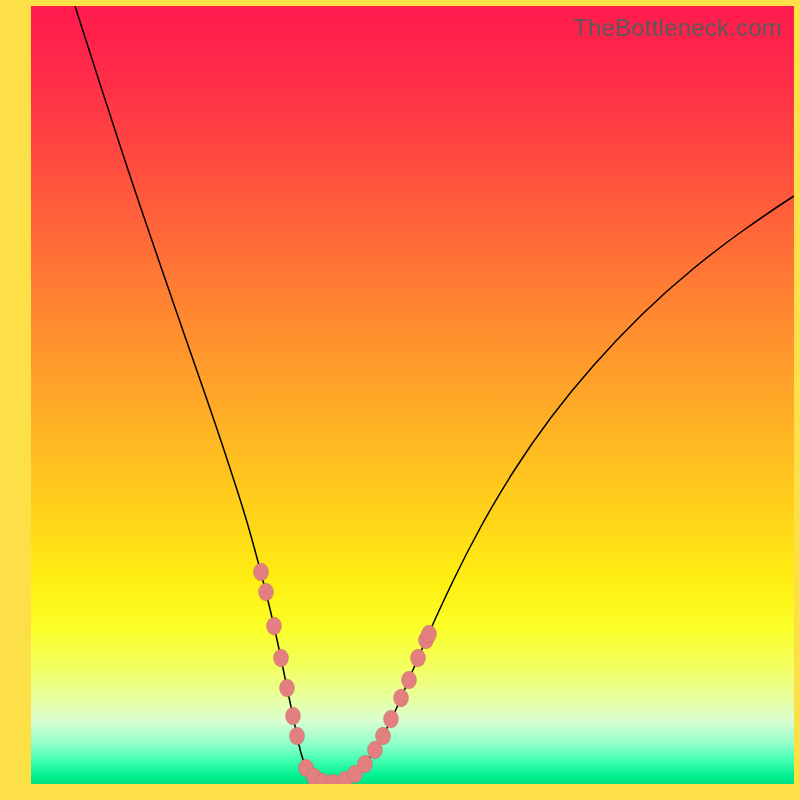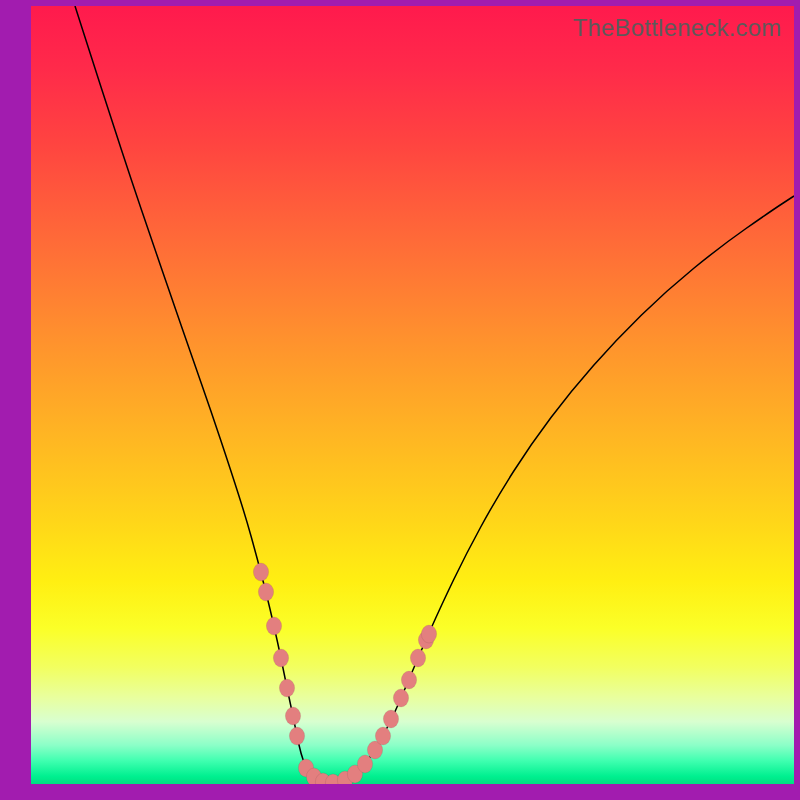--- a/index.html
+++ b/index.html
@@ -1,20 +1,20 @@
 <!DOCTYPE html>
 <html><head>
 <meta charset="utf-8">
 <style>
   * { margin: 0; padding: 0; box-sizing: border-box; }
   html, body { width: 800px; height: 800px; overflow: hidden; }
   .frame {
     width: 800px;
     height: 800px;
-    background: #a21caf;
+    background: #fde047;
     position: relative;
   }
   .plot-area {
     position: absolute;
     left: 31px;
     top: 6px;
     width: 763px;
     height: 778px;
     background: linear-gradient(to bottom,
       #ff1a4d 0%,

